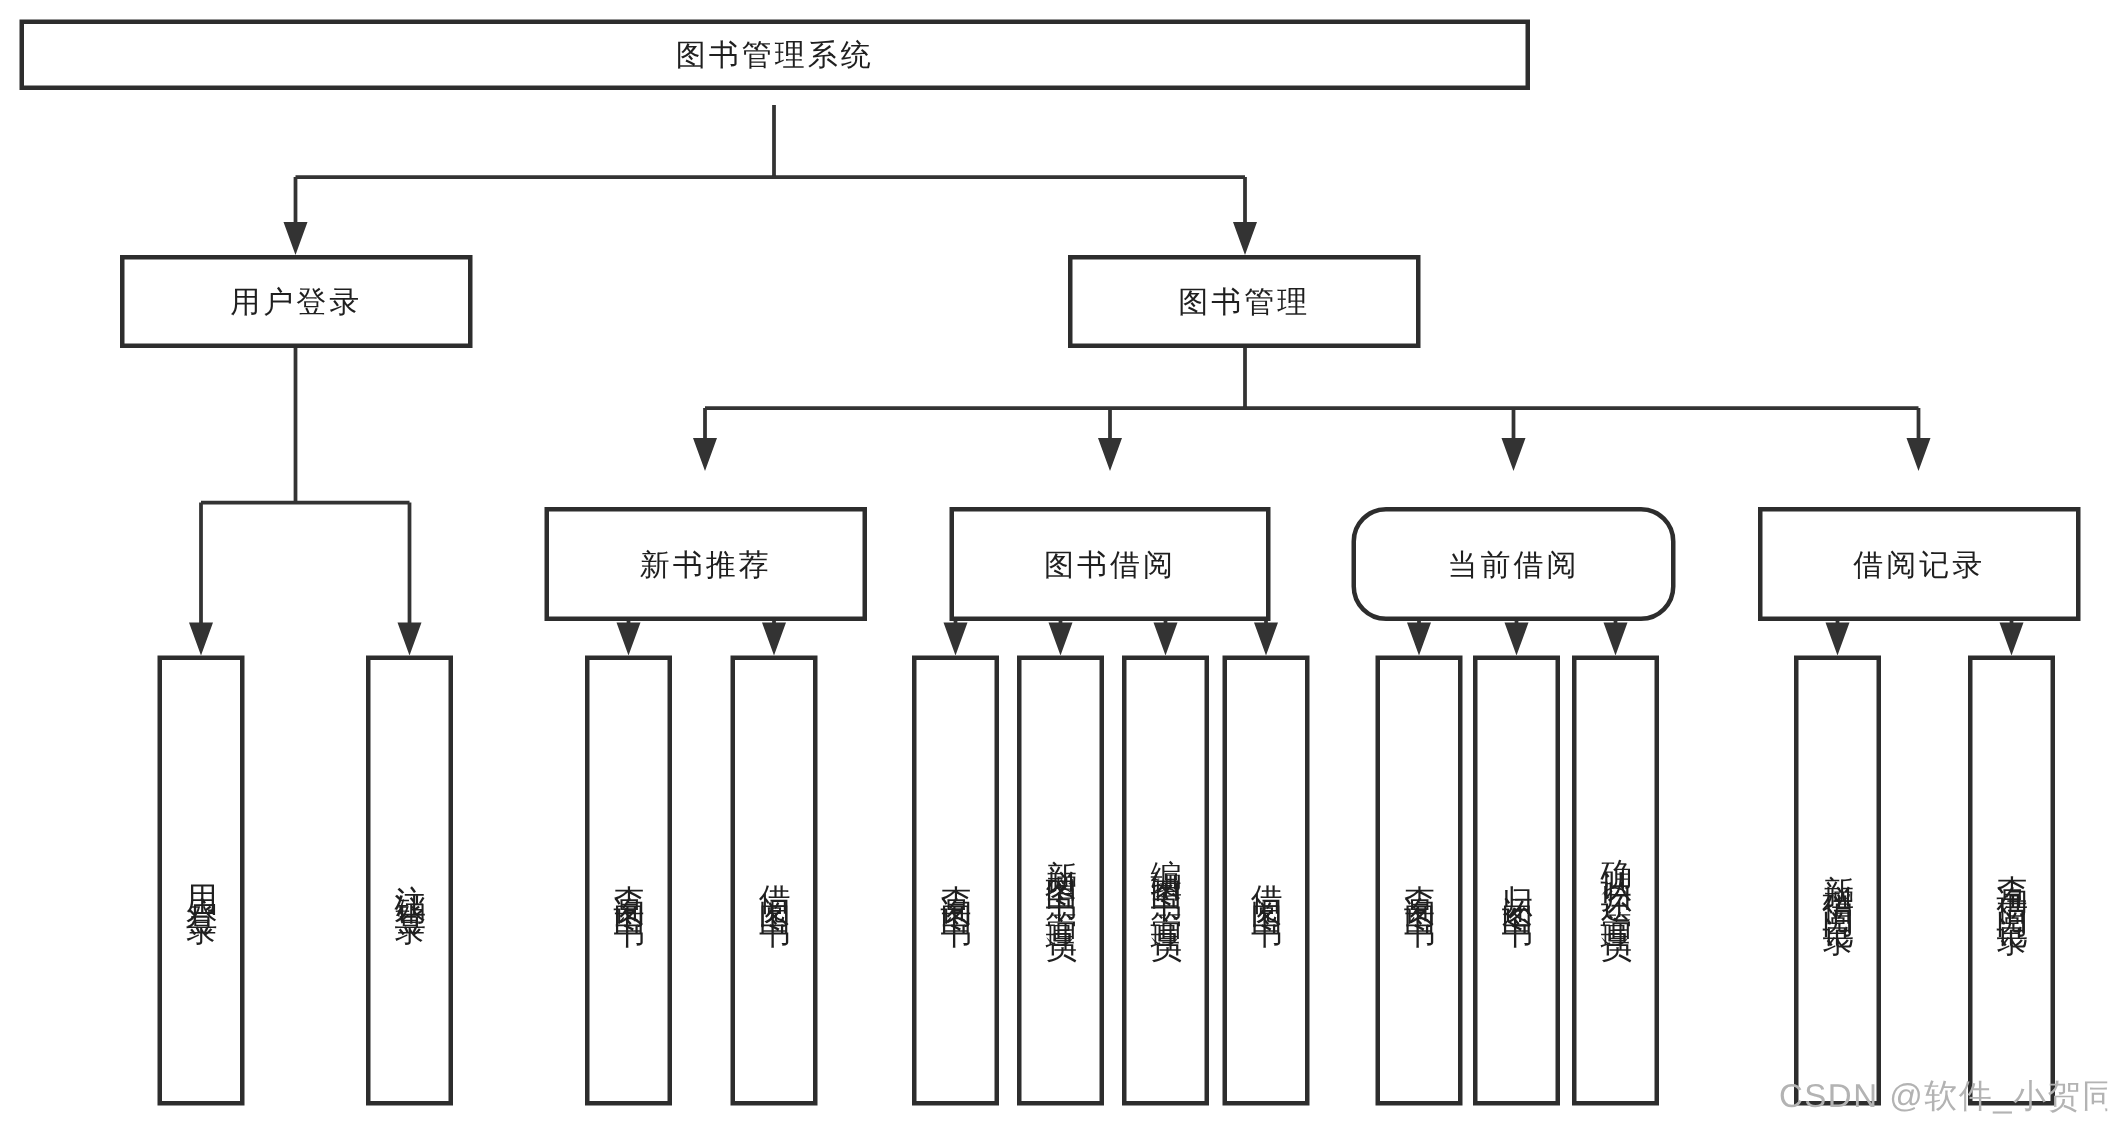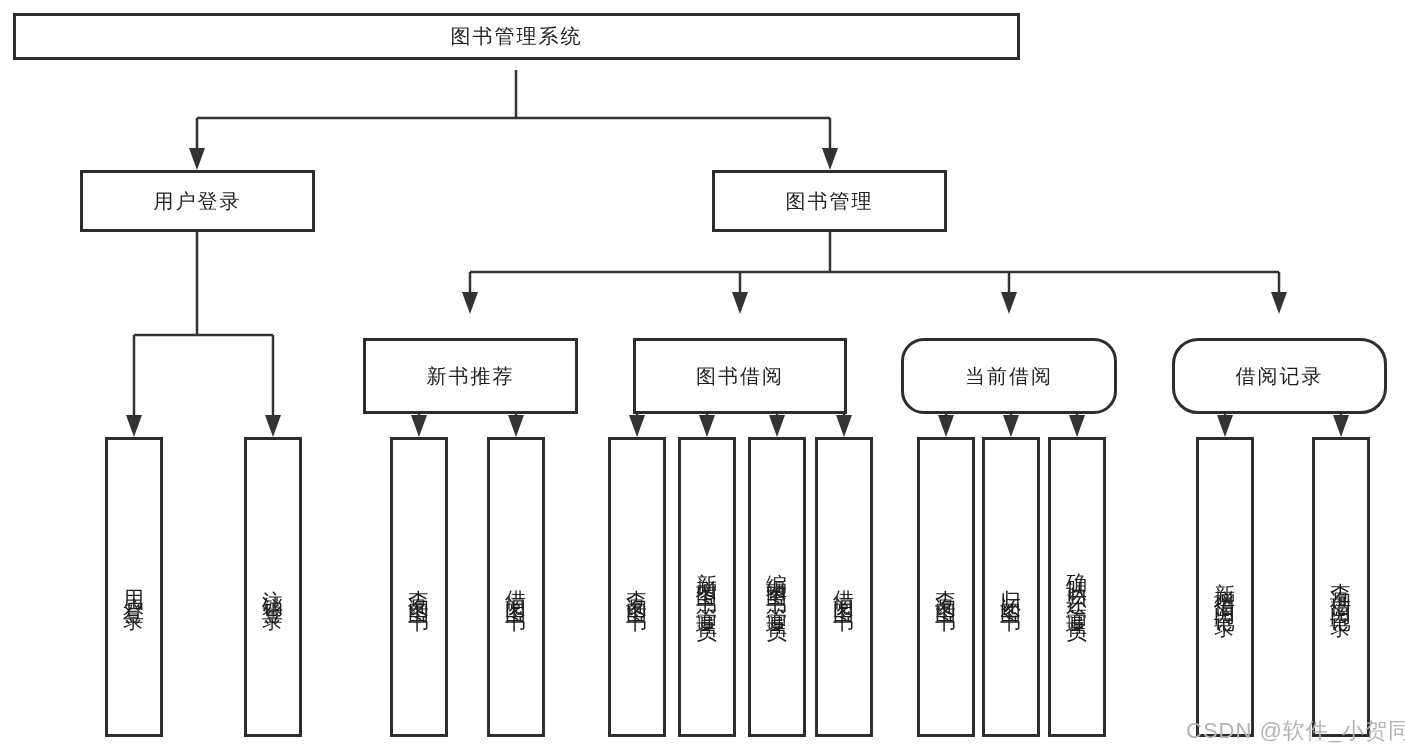--- a/index.html
+++ b/index.html
@@ -112,21 +112,21 @@
 
   <div class="node lvl3" style="left:363px; width:215px;">
     <span>新书推荐</span>
   </div>
   <div class="node lvl3" style="left:633px; width:214px;align-items:center;">
     <span>图书借阅</span>
   </div>
   <div class="node lvl3" style="left:901px; width:216px;border-radius:23px;">
     <span>当前借阅</span>
   </div>
-  <div class="node lvl3" style="left:1172px; width:215px;border-radius:26px;">
+  <div class="node lvl3" style="left:1172px; width:215px;">
     <span>借阅记录</span>
   </div>
 
   <div class="leaf" style="left:105px;">
     <span>用户登录</span>
   </div>
   <div class="leaf" style="left:244px;">
     <span>注销登录</span>
   </div>
 

